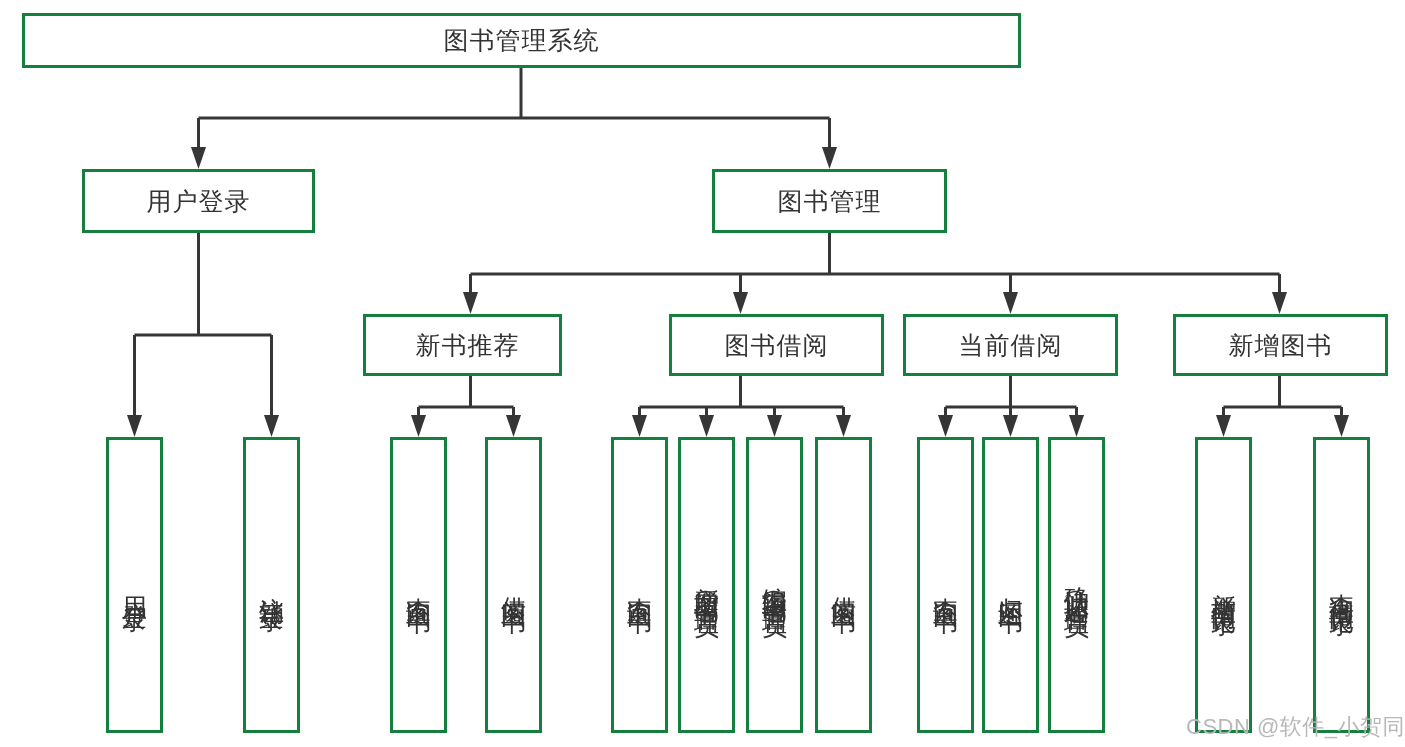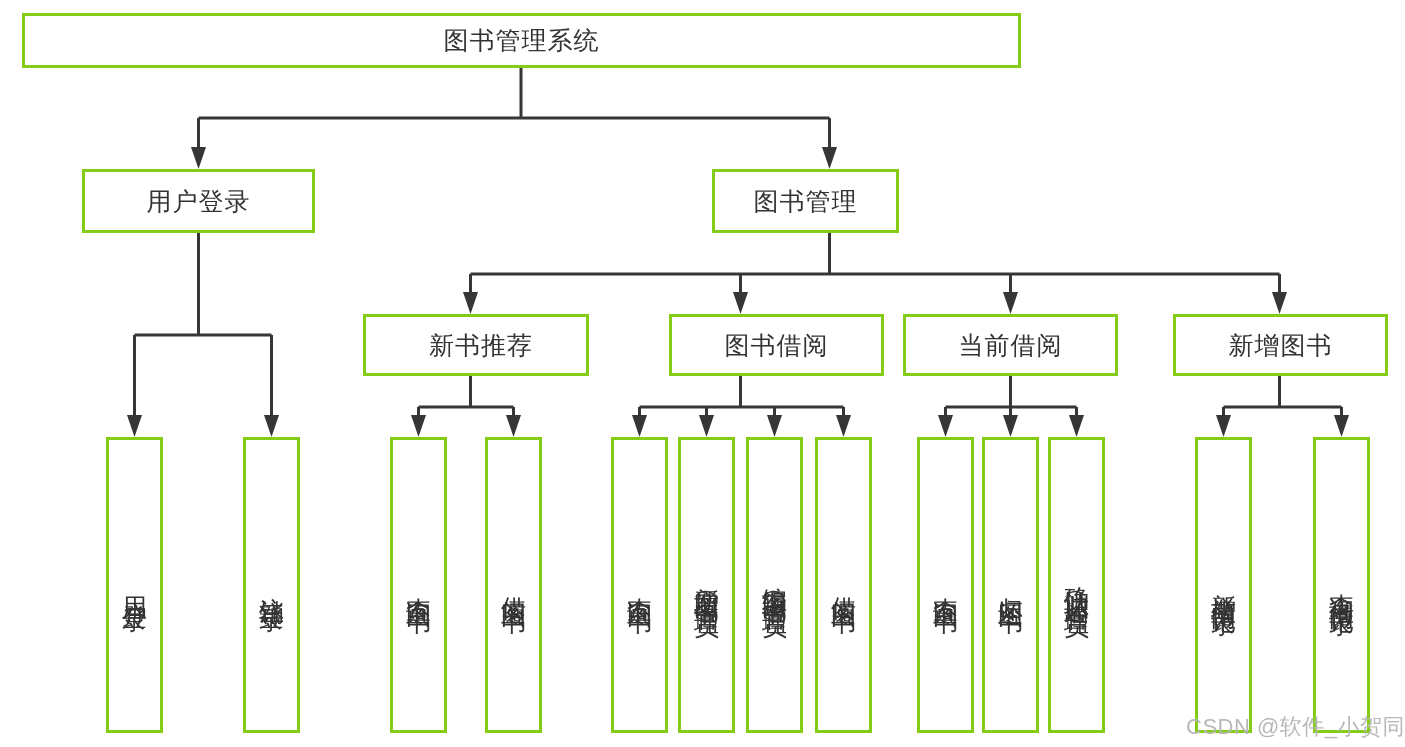--- a/index.html
+++ b/index.html
@@ -23,21 +23,21 @@
     stroke-width: 3;
   }
   .connectors polygon {
     fill: #363636;
     stroke: none;
   }
   .box {
     position: absolute;
     box-sizing: border-box;
     background: #ffffff;
-    border: 3px solid #84cc16;
+    border: 3px solid #15803d;
     display: flex;
     align-items: center;
     justify-content: center;
     color: #333333;
   }
   .h-label {
     font-size: 25px;
     letter-spacing: 1px;
     white-space: nowrap;
   }
@@ -112,25 +112,25 @@
     </g>
   </svg>
 
   <div class="box" style="left:22px; top:13px; width:999px; height:55px;">
     <span class="h-label">图书管理系统</span>
   </div>
 
   <div class="box" style="left:82px; top:169px; width:233px; height:64px;">
     <span class="h-label">用户登录</span>
   </div>
-  <div class="box" style="left:712px; top:169px; width:187px; height:64px;">
+  <div class="box" style="left:712px; top:169px; width:235px; height:64px;">
     <span class="h-label">图书管理</span>
   </div>
 
-  <div class="box" style="left:363px; top:314px; width:226px; height:62px;padding-left:10px;">
+  <div class="box" style="left:363px; top:314px; width:199px; height:62px;padding-left:10px;">
     <span class="h-label">新书推荐</span>
   </div>
   <div class="box" style="left:633px; top:314px; width:215px; height:62px;margin-left:36px;">
     <span class="h-label">图书借阅</span>
   </div>
   <div class="box" style="left:903px; top:314px; width:215px; height:62px;justify-content:center;">
     <span class="h-label">当前借阅</span>
   </div>
   <div class="box" style="left:1173px; top:314px; width:215px; height:62px;">
     <span class="h-label">新增图书</span>

